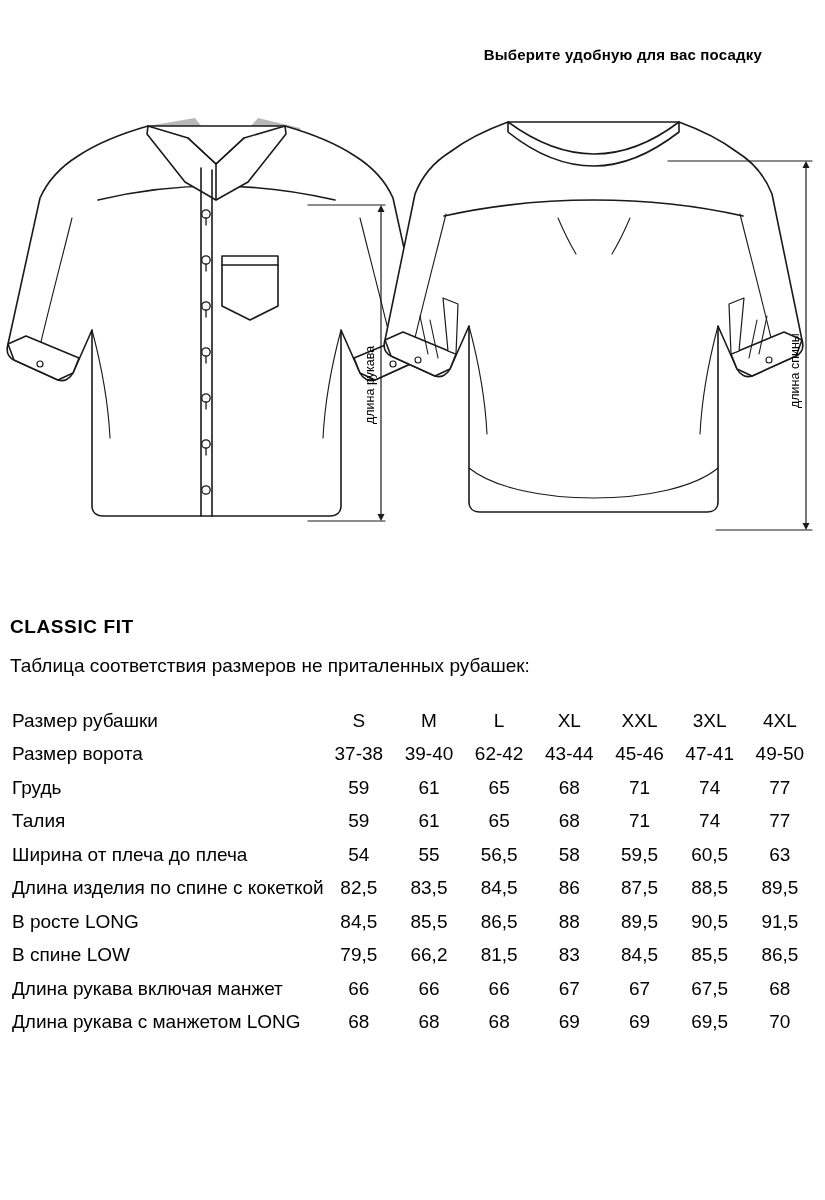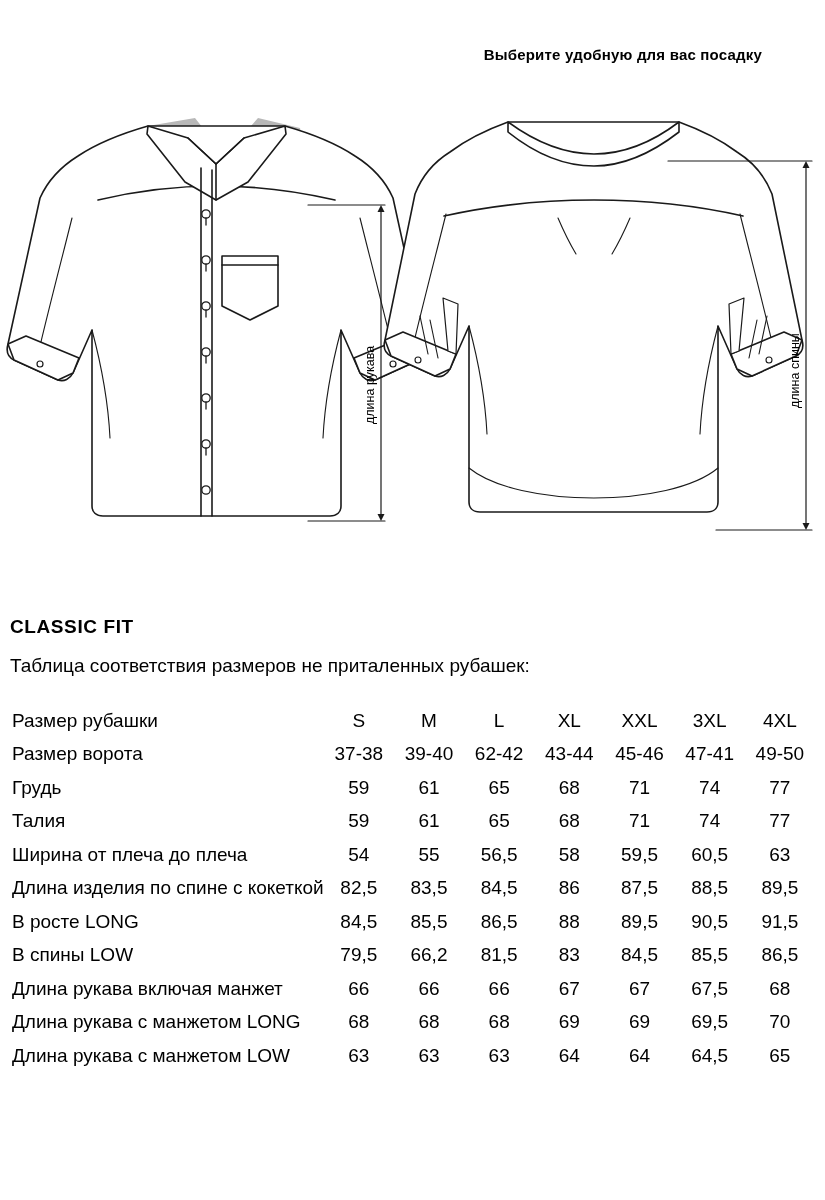--- a/index.html
+++ b/index.html
@@ -305,21 +305,21 @@
         <td class="rowhead">В росте LONG</td>
         <td class="val">84,5</td>
         <td class="val">85,5</td>
         <td class="val">86,5</td>
         <td class="val">88</td>
         <td class="val">89,5</td>
         <td class="val">90,5</td>
         <td class="val">91,5</td>
       </tr>
       <tr>
-        <td class="rowhead">В спины LOW</td>
+        <td class="rowhead">В спине LOW</td>
         <td class="val">79,5</td>
         <td class="val">66,2</td>
         <td class="val">81,5</td>
         <td class="val">83</td>
         <td class="val">84,5</td>
         <td class="val">85,5</td>
         <td class="val">86,5</td>
       </tr>
       <tr>
         <td class="rowhead">Длина рукава включая манжет</td>
@@ -334,26 +334,16 @@
       <tr>
         <td class="rowhead">Длина рукава с манжетом LONG</td>
         <td class="val">68</td>
         <td class="val">68</td>
         <td class="val">68</td>
         <td class="val">69</td>
         <td class="val">69</td>
         <td class="val">69,5</td>
         <td class="val">70</td>
       </tr>
-      <tr>
-        <td class="rowhead">Длина рукава с манжетом LOW</td>
-        <td class="val">63</td>
-        <td class="val">63</td>
-        <td class="val">63</td>
-        <td class="val">64</td>
-        <td class="val">64</td>
-        <td class="val">64,5</td>
-        <td class="val">65</td>
-      </tr>
     </tbody>
   </table>
 
 </div>
 
 </body></html>

